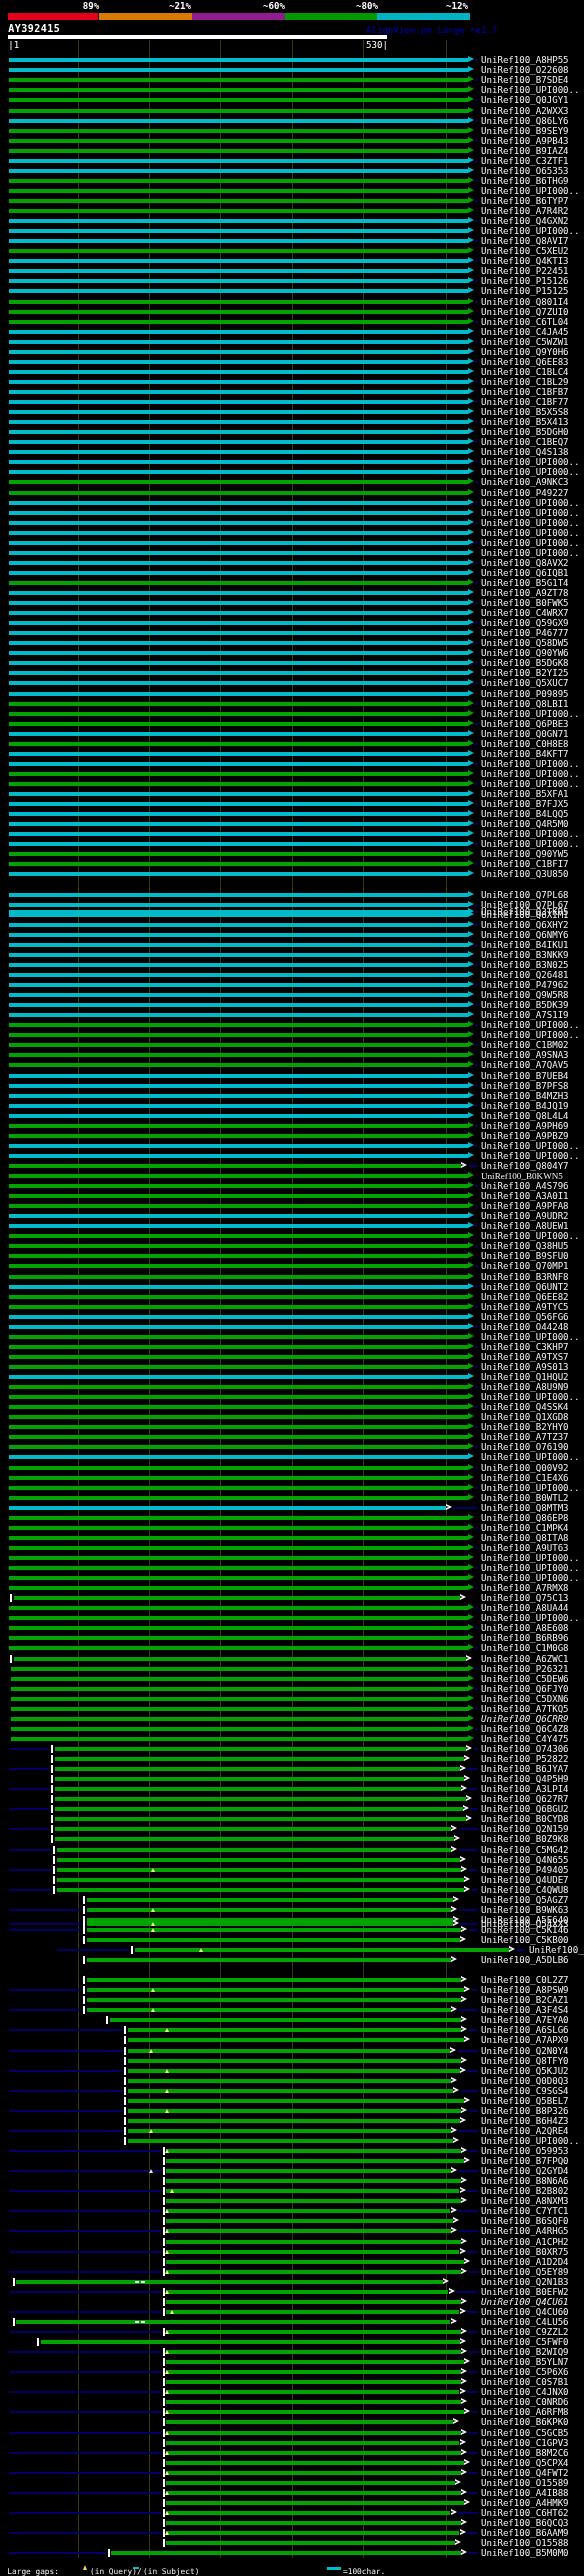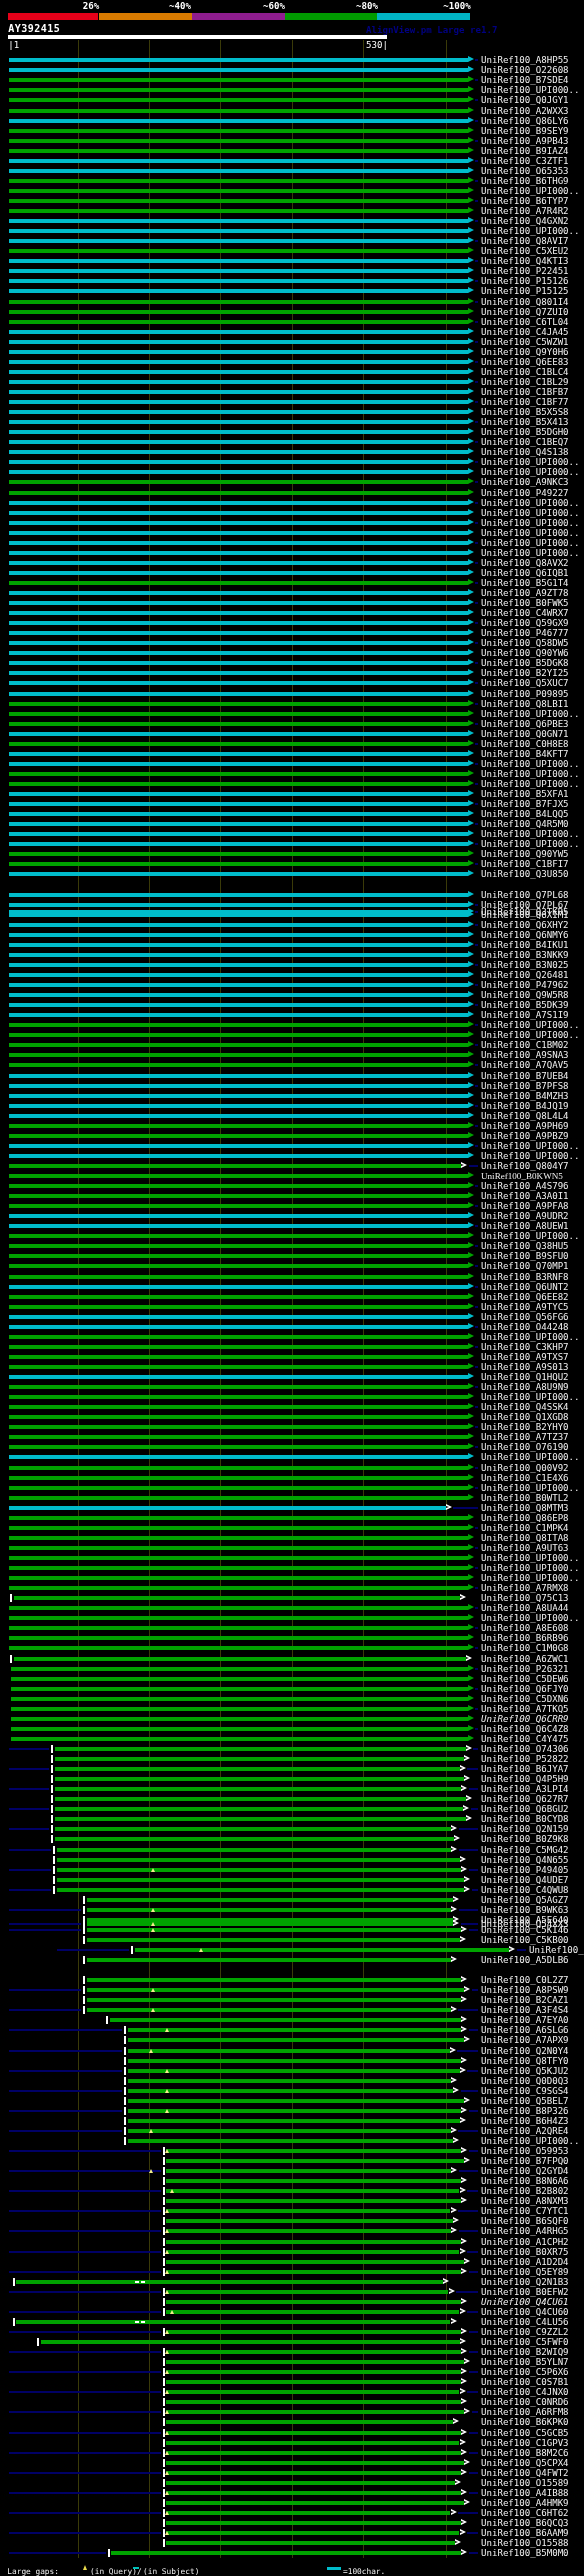--- a/index.html
+++ b/index.html
@@ -27,29 +27,29 @@
   #leg-tri{position:absolute;left:83px;top:3.7px;width:0;height:0;border-left:2.7px solid transparent;border-right:2.7px solid transparent;border-bottom:5.5px solid #e8d84a;}
   #leg-dash{position:absolute;left:133px;top:6.4px;width:6.4px;height:1.8px;background:#00c0b8;}
   #leg-scalebar{position:absolute;left:327px;top:5.5px;width:13.7px;height:3.7px;background:#00bccb;}
 </style>
 </head>
 <body>
 
 <div id="screen">
   <div id="key">
       <div class="keyseg" style="left: 8.2px; width: 90px; background: rgb(230, 0, 25);"></div>
-      <div class="keylab" style="left: 91px;">26%</div>
+      <div class="keylab" style="left: 91px;">89%</div>
       <div class="keyseg" style="left: 99px; width: 93px; background: rgb(217, 123, 0);"></div>
-      <div class="keylab" style="left: 180px;">~40%</div>
+      <div class="keylab" style="left: 180px;">~21%</div>
       <div class="keyseg" style="left: 192px; width: 93px; background: rgb(143, 29, 143);"></div>
       <div class="keylab" style="left: 274px;">~60%</div>
       <div class="keyseg" style="left: 285px; width: 92px; background: rgb(0, 154, 0);"></div>
       <div class="keylab" style="left: 367px;">~80%</div>
       <div class="keyseg" style="left: 377px; width: 93px; background: rgb(0, 180, 196);"></div>
-      <div class="keylab" style="left: 457px;">~100%</div>
+      <div class="keylab" style="left: 457px;">~12%</div>
     </div>
   <div id="accession">AY392415</div>
   <div id="watermark">AlignView.pm Large re1.7</div>
   <div id="rulerbar"></div>
   <div id="ruler-start">|1</div>
   <div id="ruler-end">530|</div>
   <div id="gridwrap">
       <div class="grid" style="left: 78px; background: rgb(58, 58, 8);"></div>
       <div class="grid" style="left: 149px; background: rgb(58, 58, 8);"></div>
       <div class="grid" style="left: 220px; background: rgb(58, 58, 8);"></div>

